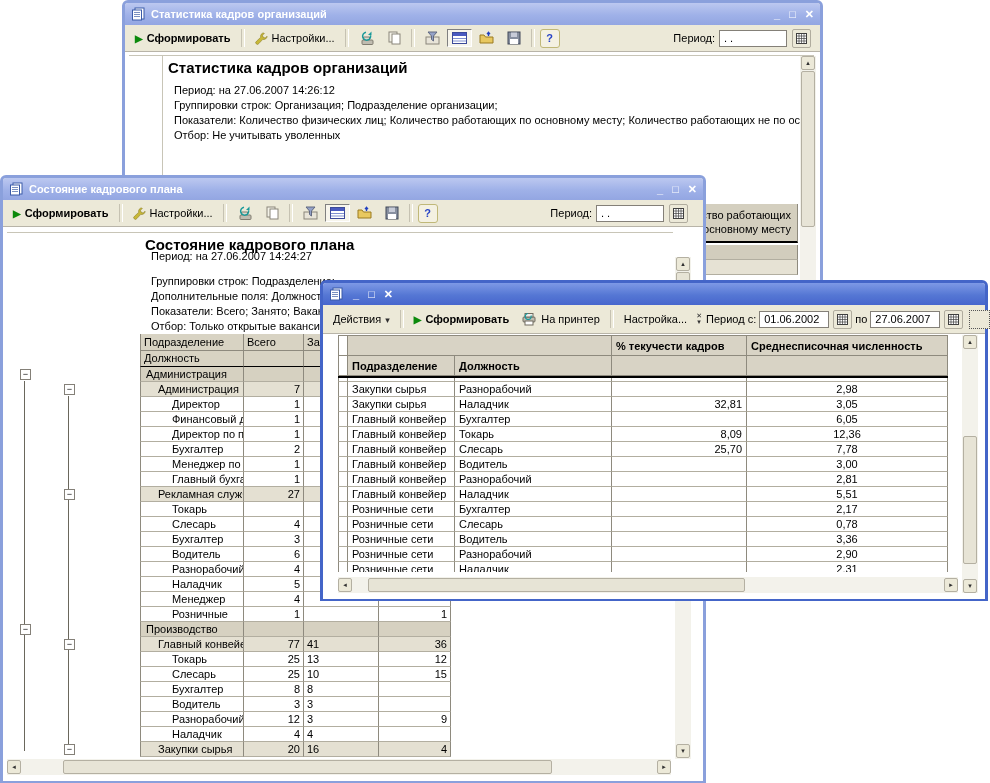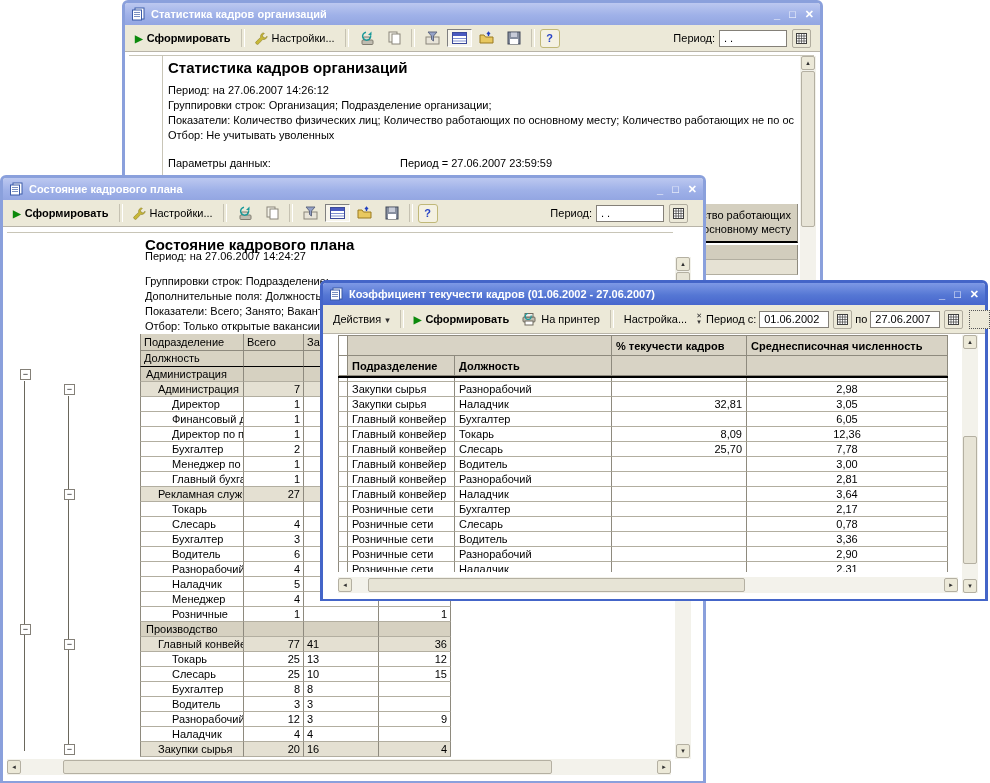--- a/index.html
+++ b/index.html
@@ -36,21 +36,21 @@
   .ovf .o2::before{content:"\25BE";}
   .content{position:relative;background:#fff;border-top:1px solid #b8b4a8;overflow:hidden;}
   
   .sb{position:absolute;background:#f3f2eb;}
   .sbtn{position:absolute;width:14px;height:14px;background:#ece9d8;border:1px solid #b4b0a2;border-radius:2px;
         display:flex;align-items:center;justify-content:center;font-size:7px;color:#303030;box-sizing:border-box;}
   .up::before{content:"\25B4";} .dn::before{content:"\25BE";} .lf::before{content:"\25C2";} .rt::before{content:"\25B8";}
   .thumb{position:absolute;background:#e7e4d6;border:1px solid #b4b0a2;border-radius:2px;box-sizing:border-box;}
   
   .rtitle{position:absolute;font-size:15px;font-weight:bold;white-space:nowrap;}
-  .rline{position:absolute;white-space:nowrap;}
+  .rline{position:absolute;white-space:nowrap;margin-left:6px;}
   
   .ptable{position:absolute;left:11px;top:107px;width:437px;}
   .prow{display:flex;height:15px;line-height:15px;}
   .prow.hdr{height:17px;line-height:17px;}
   .prow.hdr2{height:16px;line-height:14px;}
   .pgut{width:126px;position:relative;flex:0 0 auto;}
   .pc{box-sizing:border-box;border-right:1px solid #8e8a7e;border-bottom:1px solid #b2aea0;
       padding:0 3px;white-space:nowrap;overflow:hidden;flex:0 0 auto;}
   .pname{width:104px;border-left:1px solid #8e8a7e;}
   .pv1{width:60px;text-align:right;} .pv2{width:75px;text-align:left;} .pv3{width:72px;text-align:right;}
@@ -174,24 +174,20 @@
       </span>
     </div>
     <div class="content" style="height:406px;">
       <div style="position:absolute;left:4px;top:3px;right:6px;border-top:1px solid #c8c5b7;"></div>
       <div style="position:absolute;left:37px;top:3px;bottom:0;border-left:1px solid #c8c5b7;"></div>
       <div class="rtitle" style="left:43px;top:7px;">Статистика кадров организаций</div>
       <div class="rline" style="left:43px;top:32px;">Период: на 27.06.2007 14:26:12</div>
       <div class="rline" style="left:43px;top:47px;">Группировки строк: Организация; Подразделение организации;</div>
       <div class="rline" style="left:43px;top:62px;right:0;overflow:hidden;">Показатели: Количество физических лиц; Количество работающих по основному месту; Количество работающих не по ос</div>
       <div class="rline" style="left:43px;top:77px;">Отбор: Не учитывать уволенных</div>
-      <div class="rline" style="left:43px;top:105px;">
-        <span style="display:inline-block;width:229px;">Параметры данных:</span>
-        <span>Период = 27.06.2007 23:59:59</span>
-      </div>
 
       <div class="frag" style="left:500px;top:152px;width:173px;height:39px;">
         <div>Количество работающих</div>
         <div>по основному месту</div>
       </div>
       <div class="fragrow" style="left:500px;top:193px;width:173px;height:15px;background:#d2cdbd;"></div>
       <div class="fragrow" style="left:500px;top:208px;width:173px;height:15px;background:#e6e2d4;"></div>
 
       <div class="sb" style="left:675px;top:4px;width:16px;height:352px;">
         <span class="sbtn up" style="left:1px;top:0;"></span>
@@ -615,21 +611,20 @@
 
   <div class="window active" style="left:320px;top:280px;width:668px;height:321px;z-index:3;">
     <div class="titlebar">
       <span class="wicon">
         <svg width="15" height="14" viewBox="0 0 15 14">
             <rect x="4" y="1" width="9" height="11" fill="#fff" stroke="#3b5ba8"></rect>
             <rect x="1.5" y="3" width="9" height="10" fill="#fff" stroke="#3b5ba8"></rect>
             <path d="M3 5.5h6M3 7.5h6M3 9.5h6" stroke="#7a90c0"></path>
           </svg>
       </span>
-      <span class="wtitle">Коэффициент текучести кадров (01.06.2002 - 27.06.2007)</span>
       <span class="wctls">
         <span class="wctl">_</span>
         <span class="wctl">□</span>
         <span class="wctl">✕</span>
       </span>
     </div>
     <div class="toolbar tall">
       <span class="tbtn">
           <span>Действия</span>
           <span class="drop"></span>
@@ -755,21 +750,21 @@
               <div class="tc tpos">Разнорабочий</div>
               <div class="tc trate"></div>
               <div class="tc tavg">2,81</div>
             </div>
 
             <div class="trow">
               <div class="tc tmar"></div>
               <div class="tc tdept">Главный конвейер</div>
               <div class="tc tpos">Наладчик</div>
               <div class="tc trate"></div>
-              <div class="tc tavg">3,64</div>
+              <div class="tc tavg">5,51</div>
             </div>
 
             <div class="trow">
               <div class="tc tmar"></div>
               <div class="tc tdept">Розничные сети</div>
               <div class="tc tpos">Бухгалтер</div>
               <div class="tc trate"></div>
               <div class="tc tavg">2,17</div>
             </div>
 

